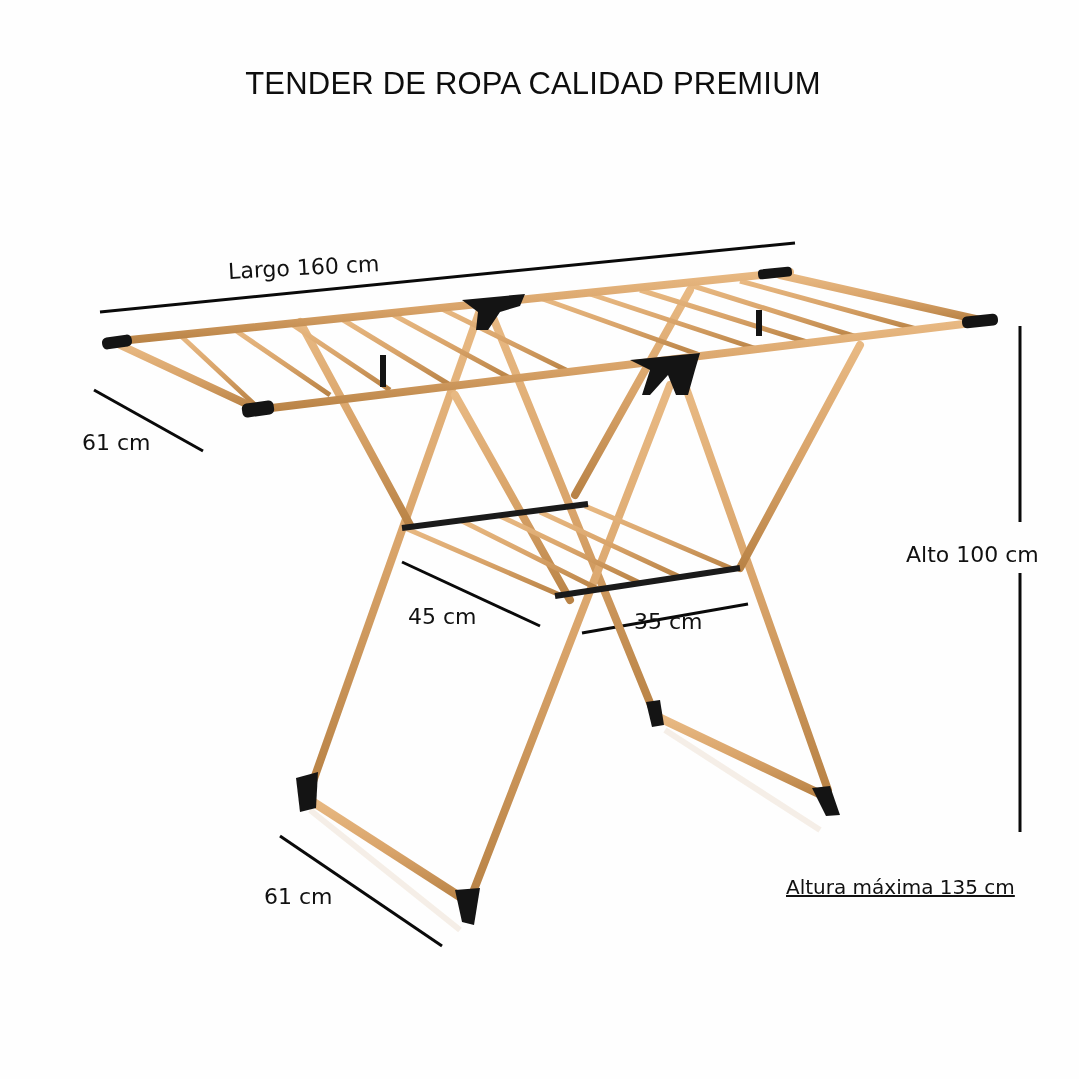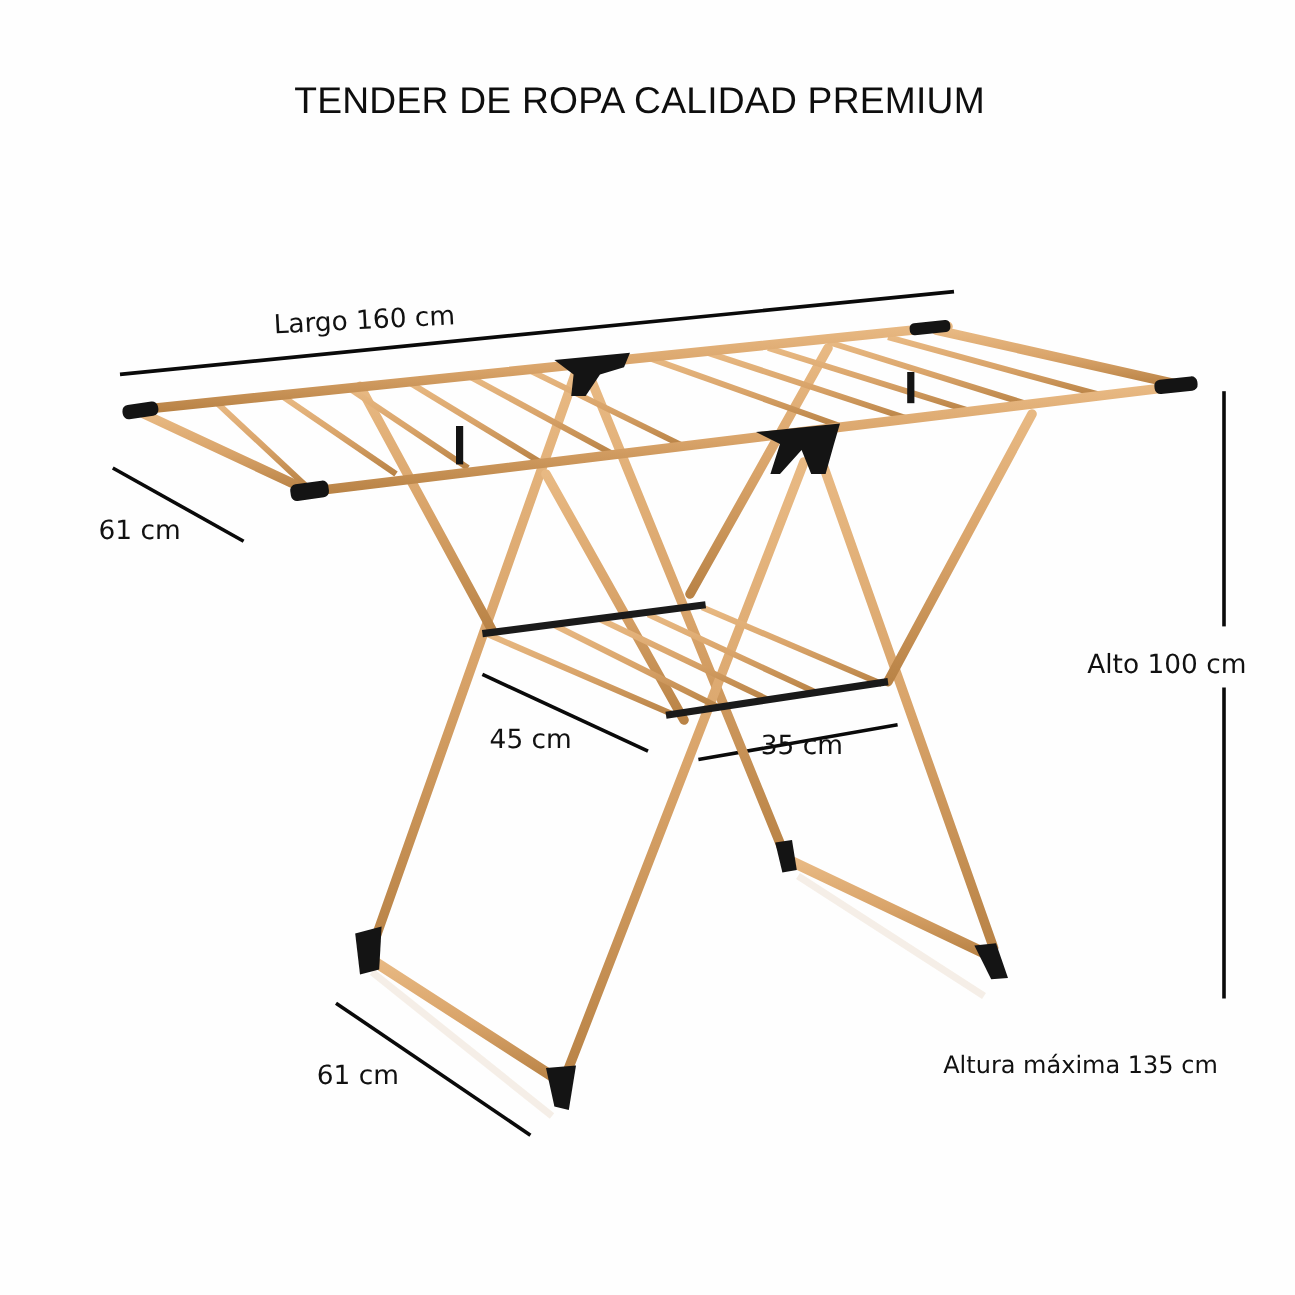--- a/index.html
+++ b/index.html
@@ -1,20 +1,20 @@
 <!DOCTYPE html>
 <html><head>
 <meta charset="utf-8">
 <style>
   html,body{margin:0;padding:0;background:#fefefe;}
   body{width:1079px;height:1079px;position:relative;overflow:hidden;font-family:"Liberation Sans","DejaVu Sans",sans-serif;color:#111;}
   .title{position:absolute;left:0;top:66px;width:1066px;text-align:center;font-size:31px;letter-spacing:0.2px;color:#0e0e0e;}
   .lbl{position:absolute;font-family:"DejaVu Sans","Liberation Sans",sans-serif;font-size:22px;color:#111;white-space:nowrap;}
   .notes{position:absolute;left:786px;top:872px;font-family:"DejaVu Sans","Liberation Sans",sans-serif;font-size:20px;line-height:31px;color:#111;}
-  .notes div{white-space:nowrap;}
+  .notes div{white-space:nowrap;text-decoration:underline;}
   svg.art{position:absolute;left:0;top:0;}
 </style>
 </head>
 <body>
 
 <div class="title">TENDER DE ROPA CALIDAD PREMIUM</div>
 
 <svg class="art" width="1079" height="1079" viewBox="0 0 1079 1079">
   <defs>
     <linearGradient id="wood" x1="0" y1="0" x2="0" y2="1">

